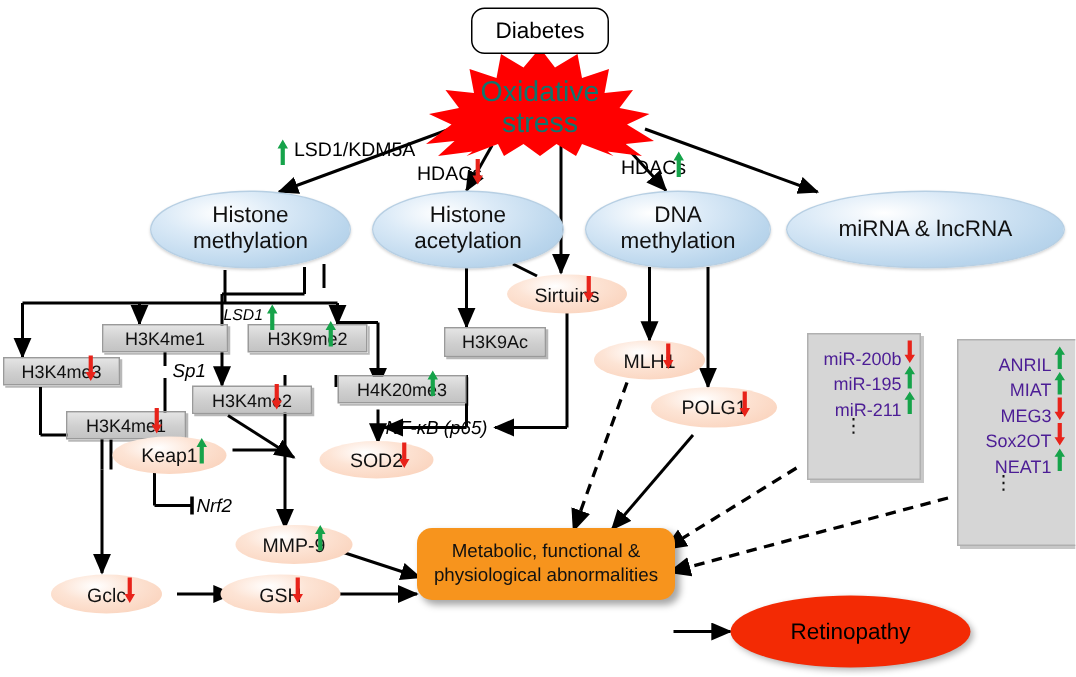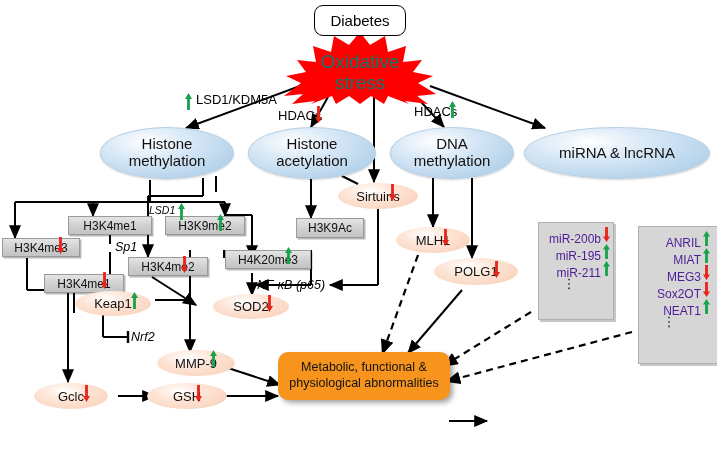--- a/index.html
+++ b/index.html
@@ -449,14 +449,17 @@
     </div>
   </div>
 
   <div class="node obox" style="left:278px;top:352px;width:172px;height:48px;">
     <div>
       <div>Metabolic, functional &amp;</div>
       <div>physiological abnormalities</div>
     </div>
   </div>
 
+  <div class="node rell" style="left:487px;top:397px;width:160px;height:48px;">
+    <span>Retinopathy</span>
+  </div>
 
 </div>
 
 </body></html>

